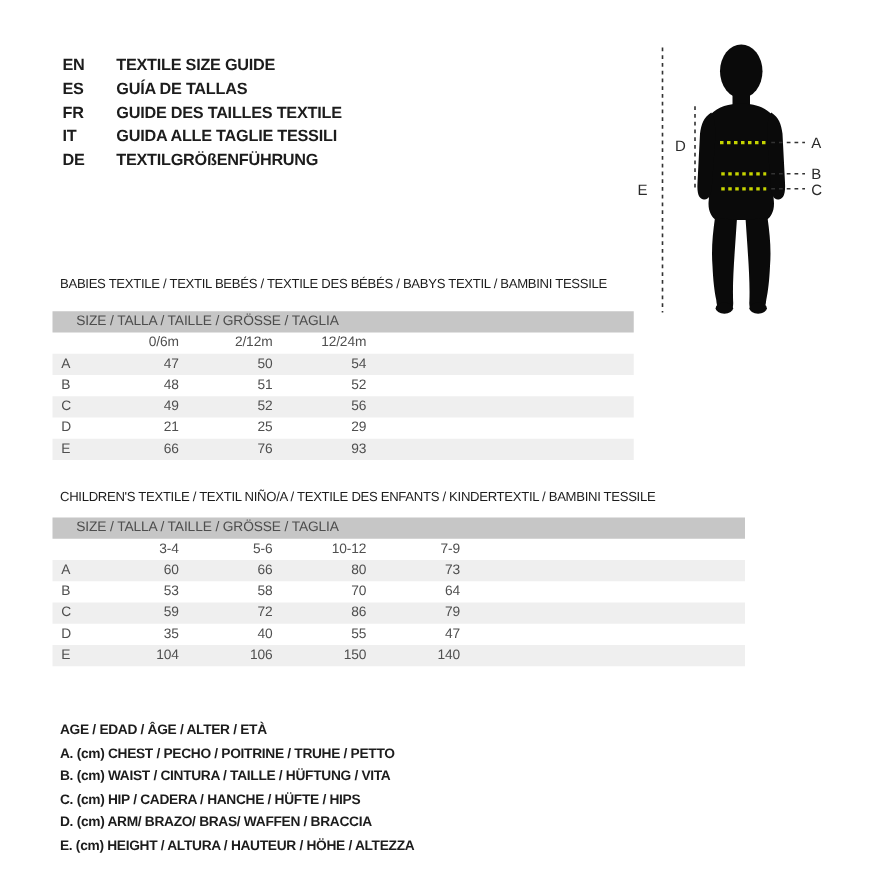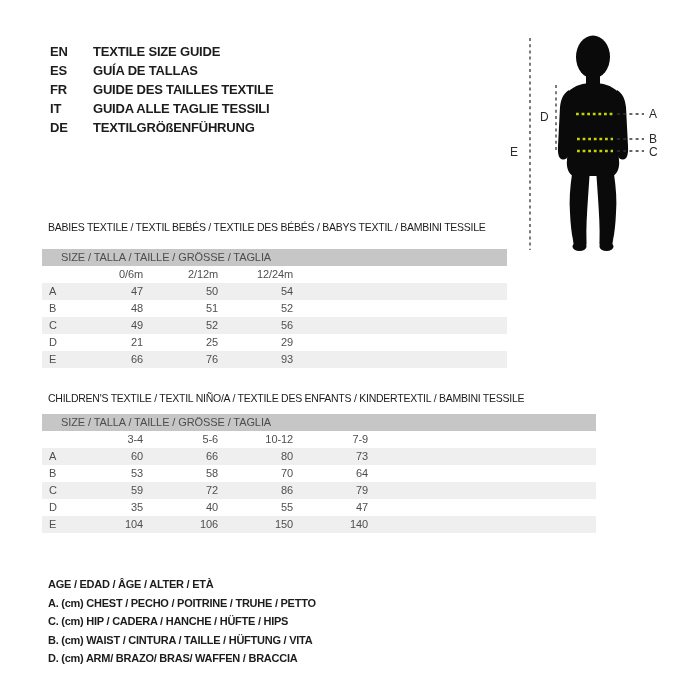--- a/index.html
+++ b/index.html
@@ -172,18 +172,19 @@
       <span class="tcell">104</span>
       <span class="tcell">106</span>
       <span class="tcell">150</span>
       <span class="tcell">140</span>
     </div>
   </div>
 
   <div class="legend">
     <div class="legend-line">AGE / EDAD / ÂGE / ALTER / ETÀ</div>
     <div class="legend-line">A. (cm) CHEST / PECHO / POITRINE / TRUHE / PETTO</div>
+    <div class="legend-line">B. (cm) WAIST / CINTURA / TAILLE / HÜFTUNG / VITA</div>
     <div class="legend-line">C. (cm) HIP / CADERA / HANCHE / HÜFTE / HIPS</div>
-    <div class="legend-line">B. (cm) WAIST / CINTURA / TAILLE / HÜFTUNG / VITA</div>
     <div class="legend-line">D. (cm) ARM/ BRAZO/ BRAS/ WAFFEN / BRACCIA</div>
+    <div class="legend-line">E. (cm) HEIGHT / ALTURA / HAUTEUR / HÖHE / ALTEZZA</div>
   </div>
 
 </div>
 
 </body></html>

